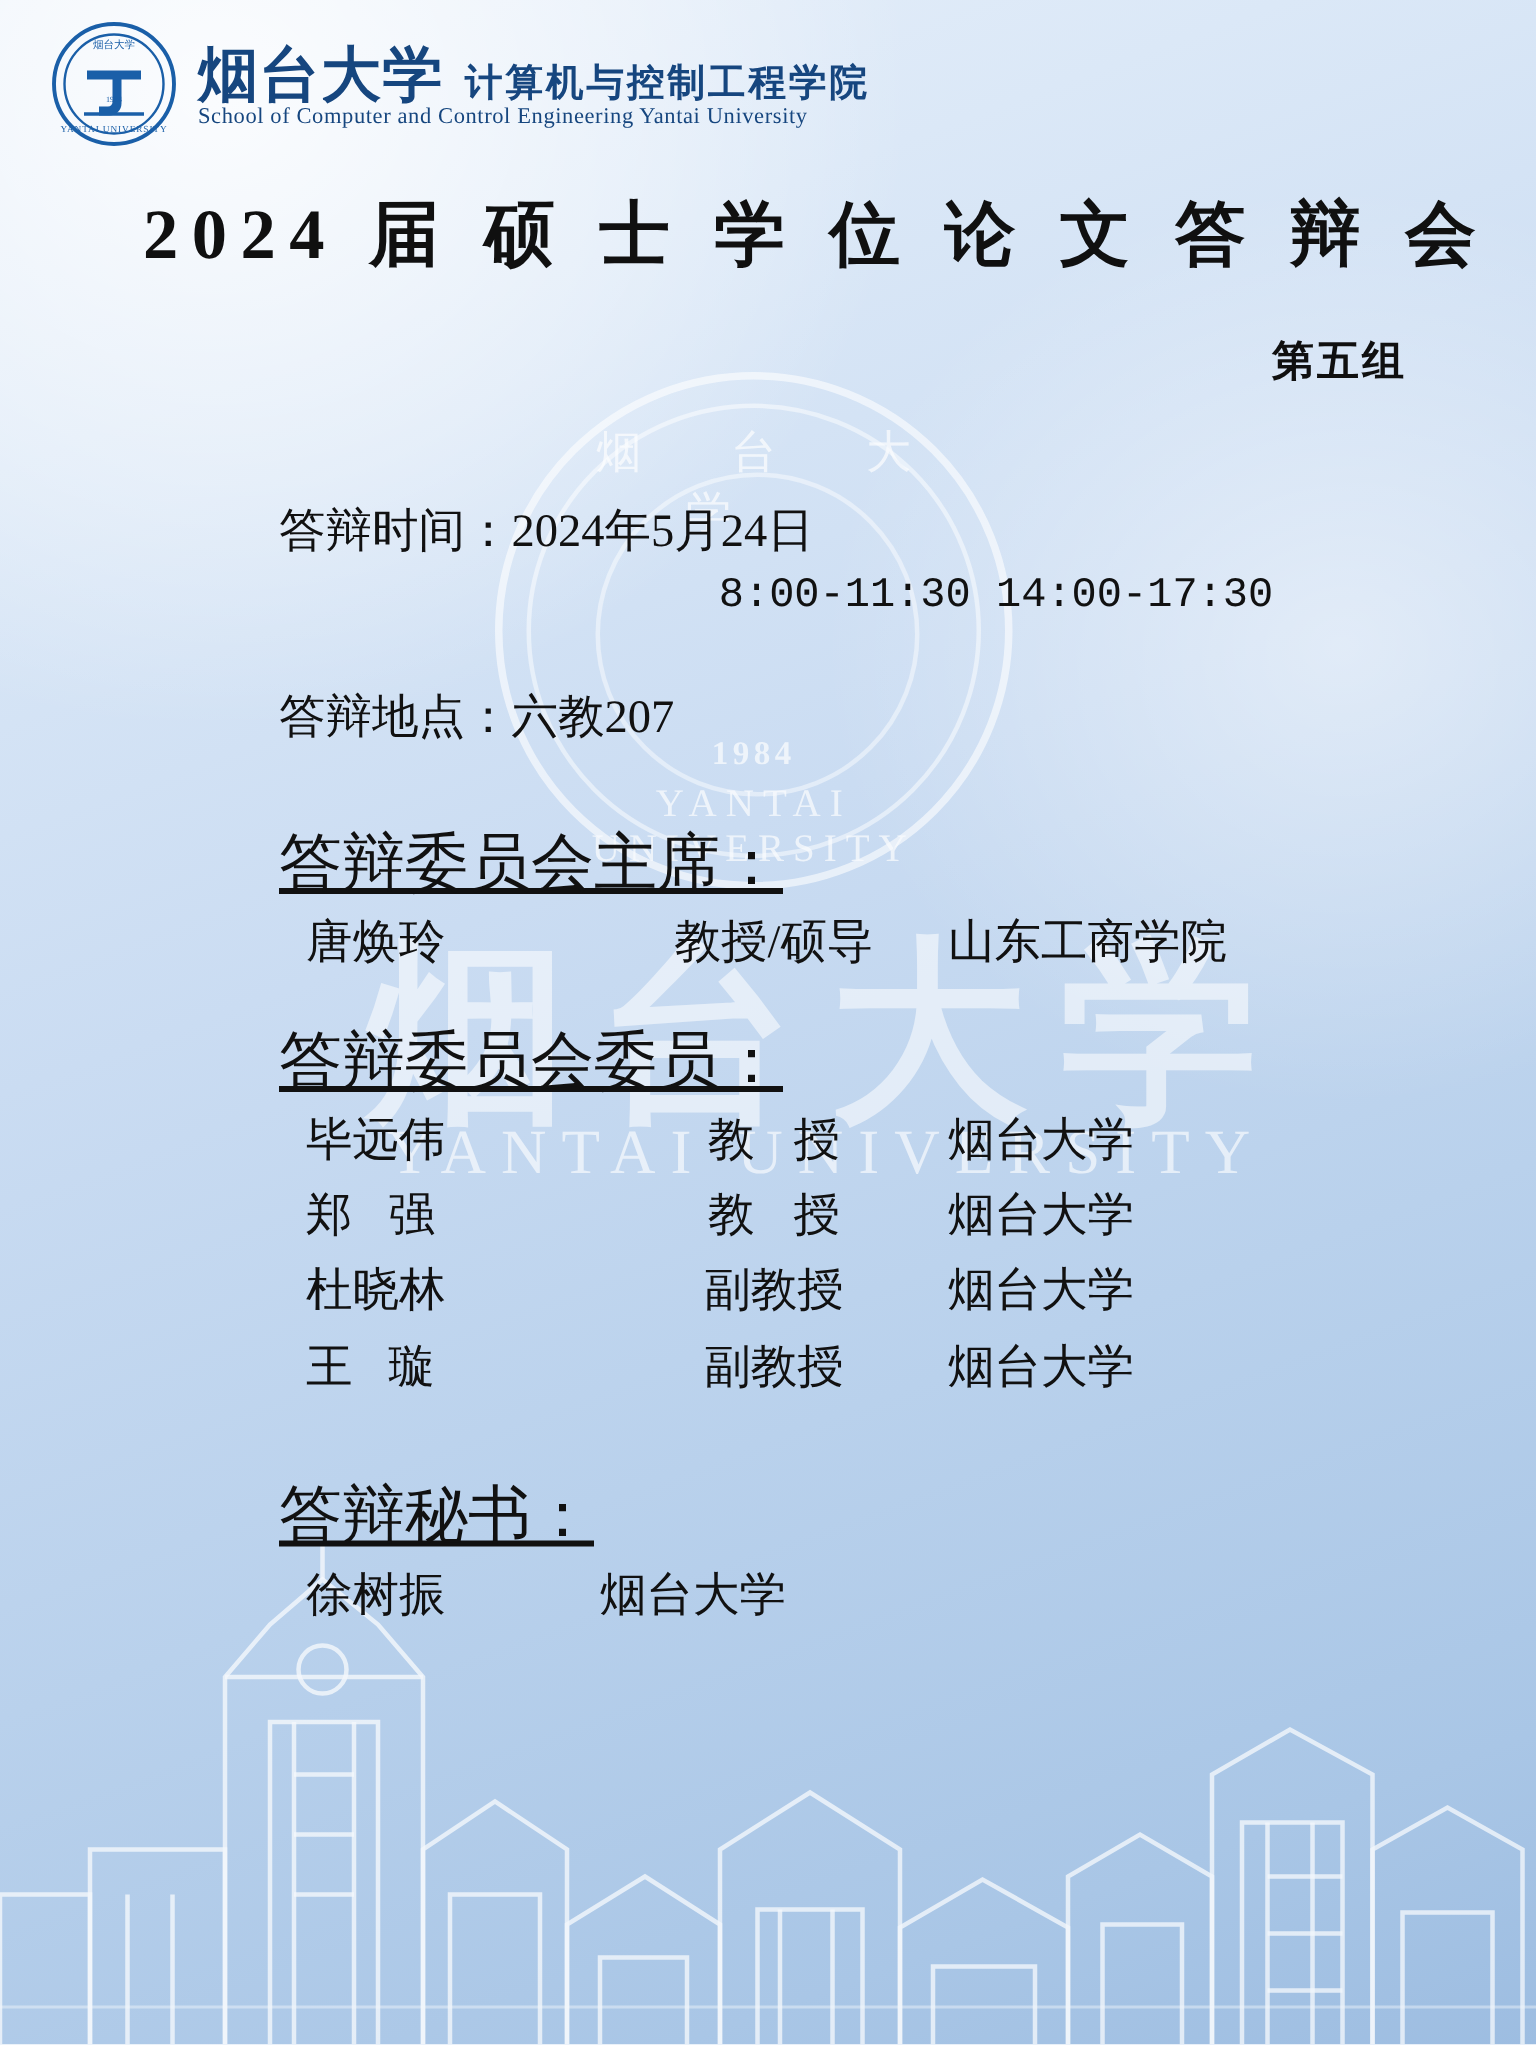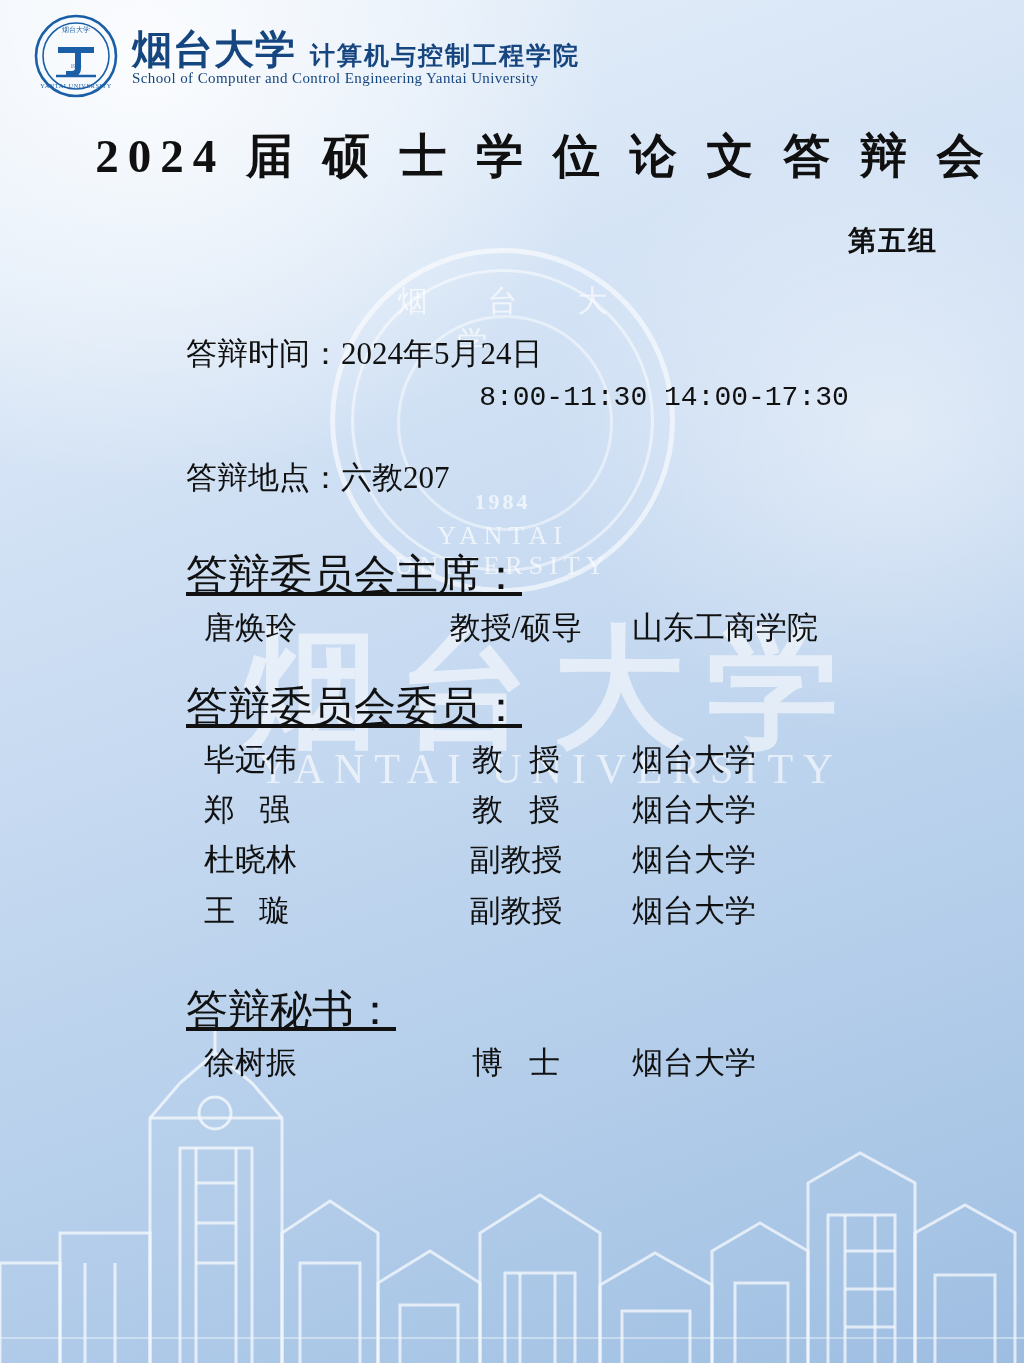--- a/index.html
+++ b/index.html
@@ -390,18 +390,17 @@
           <span style="width:86px;display:inline-block"></span>
         </span>
       <span class="p-title">副教授</span>
       <span class="p-org">烟台大学</span>
     </div>
 
     <div class="gap-lg"></div>
     <div class="section-label">答辩秘书：</div>
     <div class="person-row">
       <span class="p-name solid">徐树振</span>
-      <span class="p-title"><span>博</span><span class="sp"></span><span>士</span></span>
       <span class="p-org">烟台大学</span>
     </div>
 
   </div>
 </div>
 
 </body></html>

